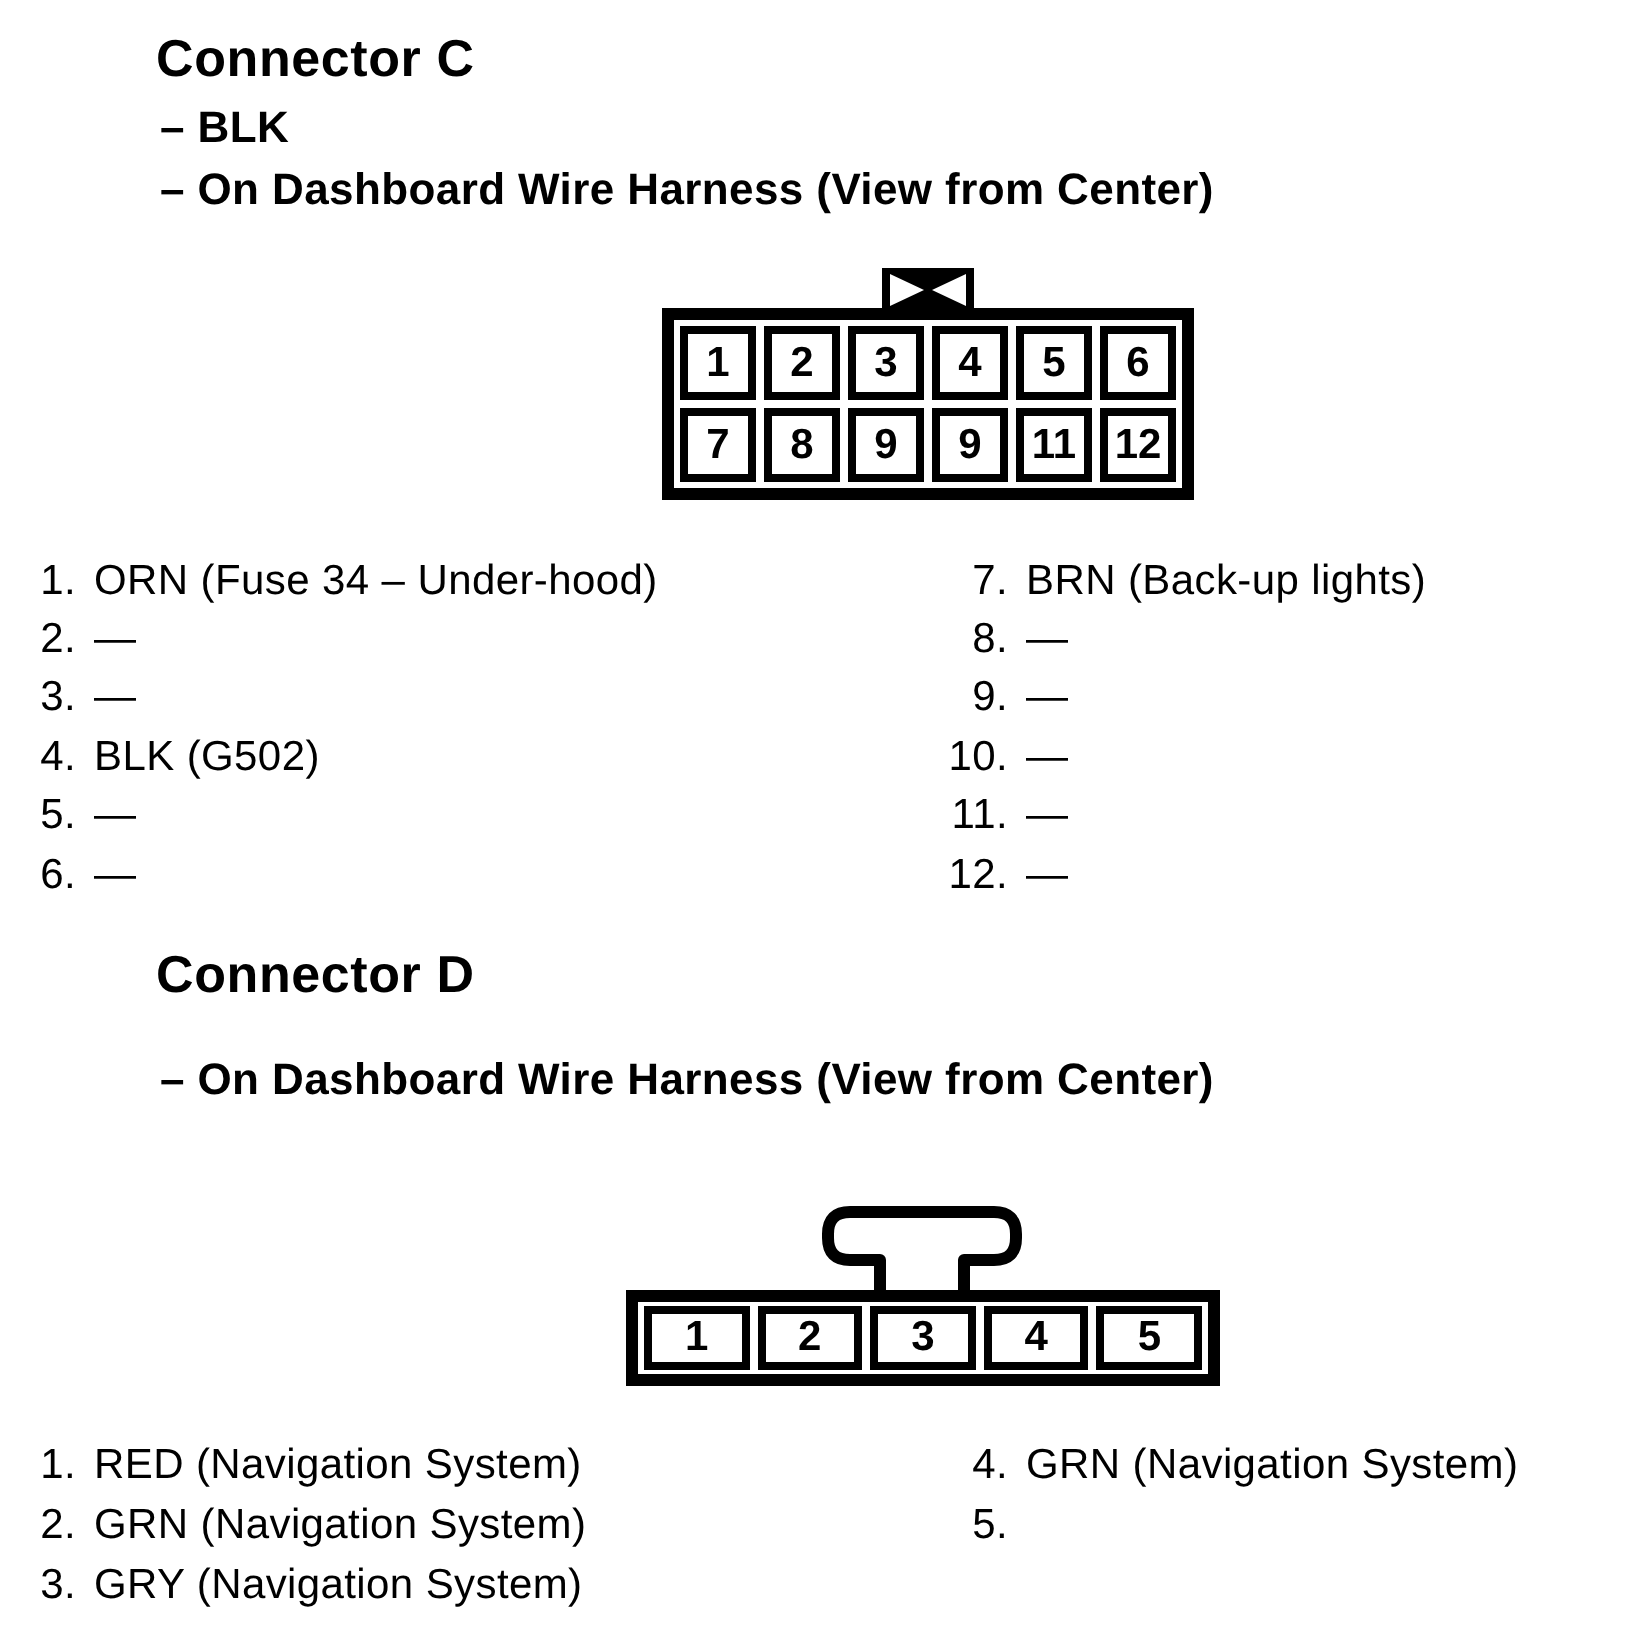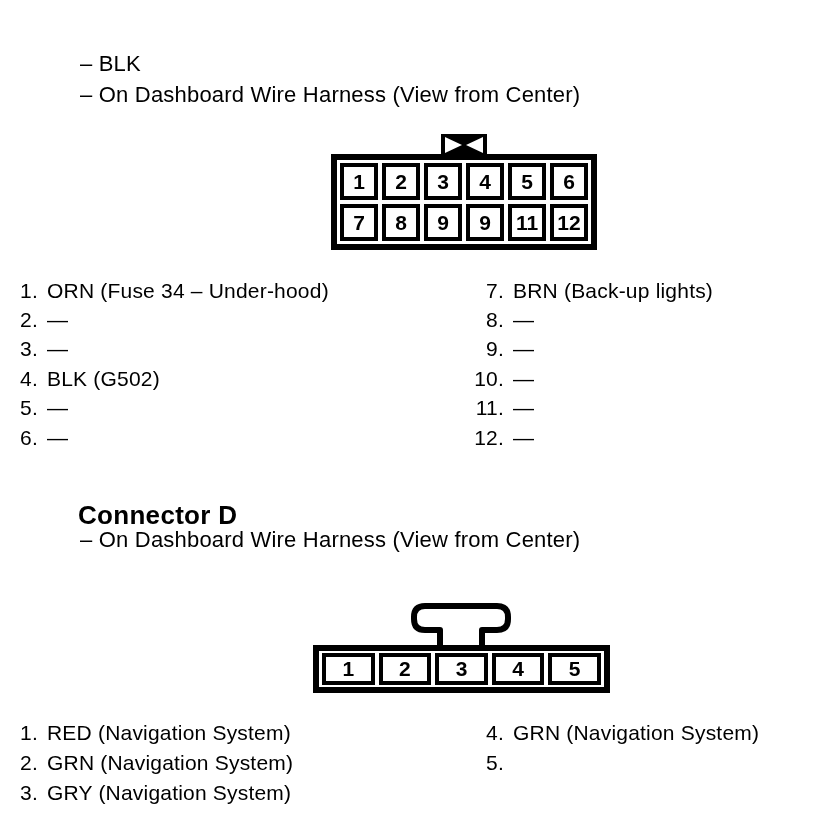--- a/index.html
+++ b/index.html
@@ -1,21 +1,21 @@
 <!DOCTYPE html>
 <html><head>
 <meta charset="utf-8">
 <style>
   html,body{margin:0;padding:0;background:#fff;}
   .page{
     position:relative;width:816px;height:816px;background:#ffffff;color:#000;
     font-family:"Liberation Sans",sans-serif;overflow:hidden;
   }
   .title{position:absolute;margin:0;font-size:26px;font-weight:bold;letter-spacing:.3px;white-space:nowrap;}
-  .notes{position:absolute;font-size:22px;line-height:31px;letter-spacing:.2px;white-space:nowrap;}
+  .notes{position:absolute;font-size:22px;line-height:31px;letter-spacing:.2px;white-space:nowrap;font-weight:bold;}
   .pinlist{position:absolute;font-size:21px;letter-spacing:.2px;}
   .pin-row{display:flex;align-items:center;height:29.4px;white-space:nowrap;}
   .pinlist-d .pin-row{height:30px;}
   .pin-num{display:inline-block;width:38px;text-align:right;flex:none;}
   .pinlist-right .pin-num{width:84px;}
   .pin-desc{margin-left:9px;}
 
   
   .diagram-c{position:absolute;left:331px;top:134px;width:266px;height:116px;}
   .key-tab-c{position:absolute;left:110px;top:0;width:46px;height:22px;}
@@ -36,30 +36,31 @@
     position:absolute;left:0;top:42px;width:297px;height:48px;border:6px solid #000;
     box-sizing:border-box;background:#fff;display:flex;gap:4px;padding:2px 3px;
   }
   .body-d .cell{flex:1;}
 
   
   .pos-c-title{left:78px;top:14px;}
   .pos-c-notes{left:80px;top:48px;}
   .pos-c-left{left:0px;top:276px;}
   .pos-c-right{left:420px;top:276px;}
-  .pos-d-title{left:78px;top:500px;text-align:center;}
+  .pos-d-title{left:78px;top:472px;text-align:center;}
   .pos-d-notes{left:80px;top:524px;}
   .pos-d-left{left:0px;top:718px;}
   .pos-d-right{left:420px;top:718px;}
 </style>
 </head>
 <body>
 
 <div class="page">
 
+  <h2 class="title pos-c-title">Connector C</h2>
 
   <div class="notes pos-c-notes">
     <div>– BLK</div>
     <div>– On Dashboard Wire Harness (View from Center)</div>
   </div>
 
   <div class="diagram-c">
     <svg class="key-tab-c" viewBox="0 0 46 22" aria-hidden="true">
       <rect x="0" y="0" width="46" height="22" fill="#000"></rect>
       <polygon points="4,3 21,11 4,19" fill="#fff"></polygon>

